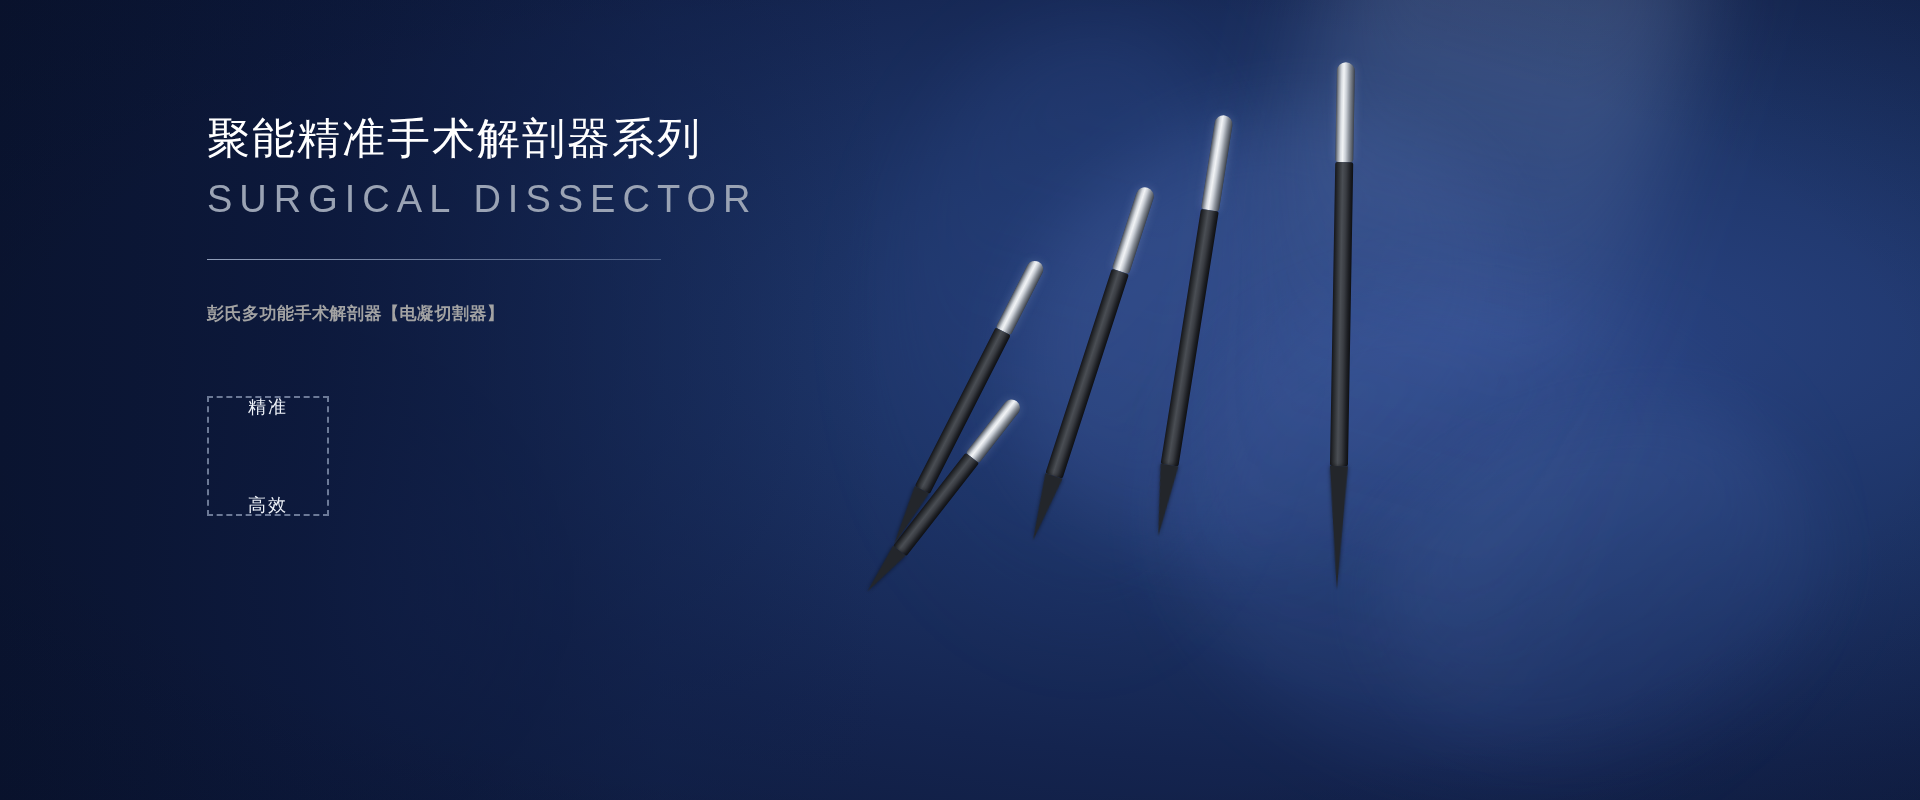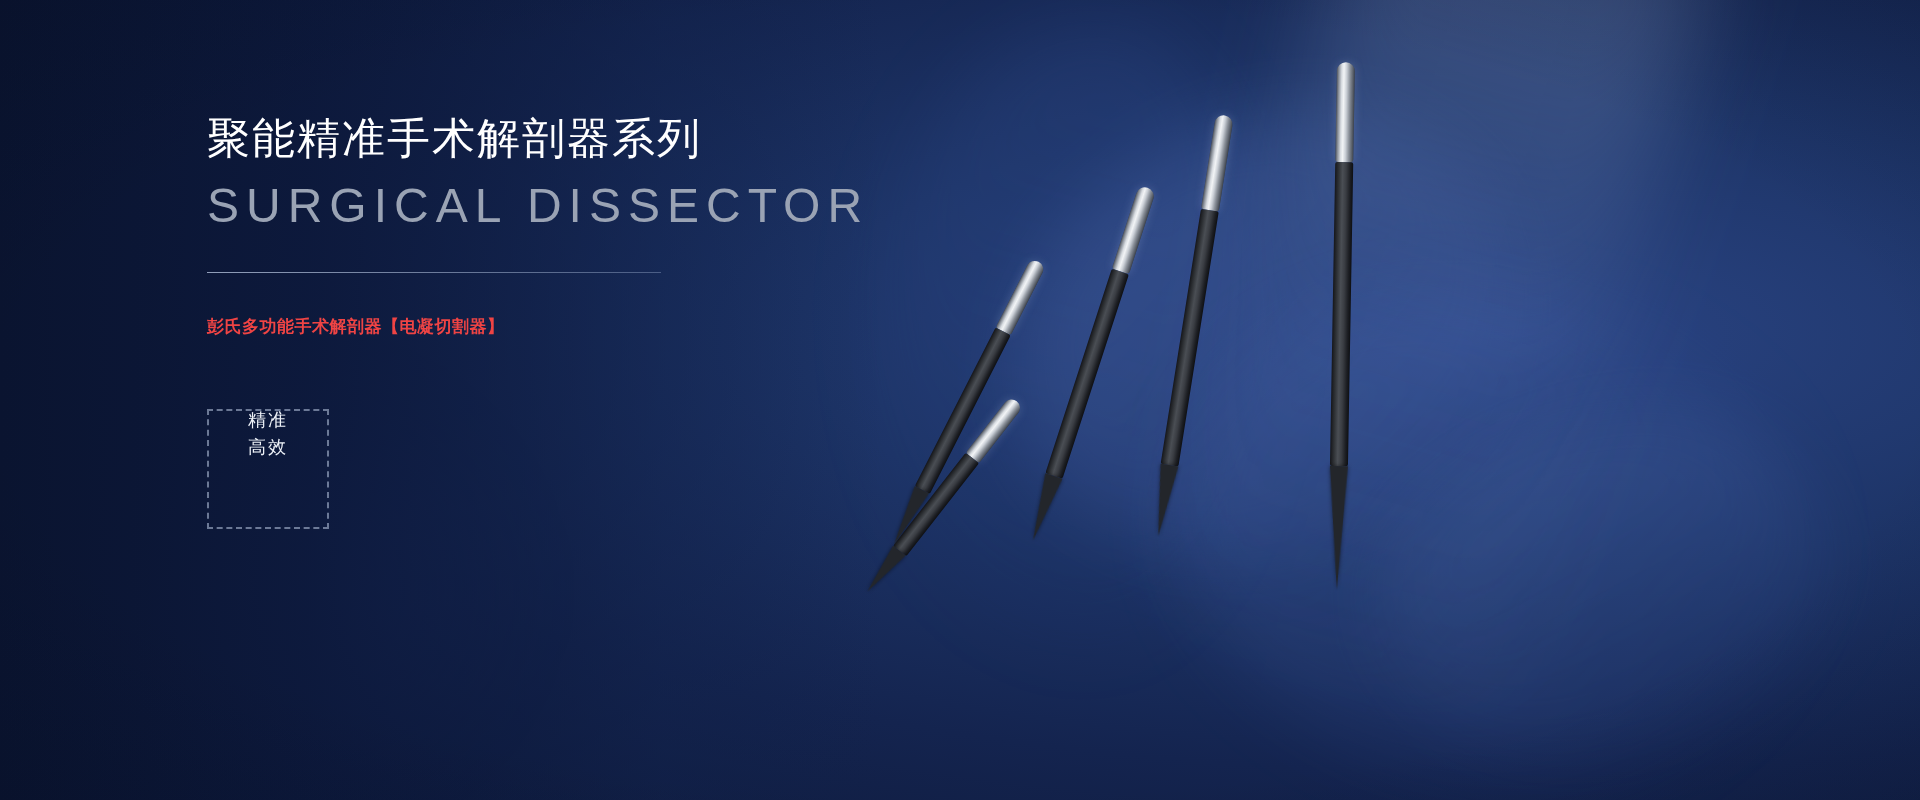--- a/index.html
+++ b/index.html
@@ -126,56 +126,56 @@
   .title-cn {
     font-size: 43px;
     line-height: 1.25;
     color: #ffffff;
     letter-spacing: 2px;
     font-weight: 400;
     margin: 0;
     white-space: nowrap;
   }
   .title-en {
-    font-size: 48px;
+    font-size: 38px;
     line-height: 1.25;
     color: #9aa3b4;
     letter-spacing: 7px;
     font-weight: 300;
     margin: 10px 0 0 0;
     white-space: nowrap;
   }
   .divider {
     width: 454px;
     height: 1px;
     background: linear-gradient(90deg, rgba(168,182,208,0.85), rgba(140,158,192,0.45));
     margin: 36px 0 0 0;
   }
   .product-name {
     font-size: 17px;
-    color: #ef4444;
+    color: #a3a3a3;
     font-weight: 700;
     letter-spacing: 0.5px;
     margin: 42px 0 0 0;
     white-space: nowrap;
   }
 
   .features {
     display: flex;
     margin-top: 71px;
     gap: 22px;
   }
   .feature-box {
     width: 122px;
     height: 120px;
     border: 2px dashed rgba(172,186,212,0.6);
     display: flex;
     flex-direction: column;
     align-items: center;
-    justify-content: flex-start;
+    justify-content: space-between;
     gap: 9px;
   }
   .feature-box.bright {
     border-color: rgba(240,245,252,0.92);
   }
   .feature-line {
     font-size: 18px;
     color: #eef2f8;
     letter-spacing: 2px;
     line-height: 1;

